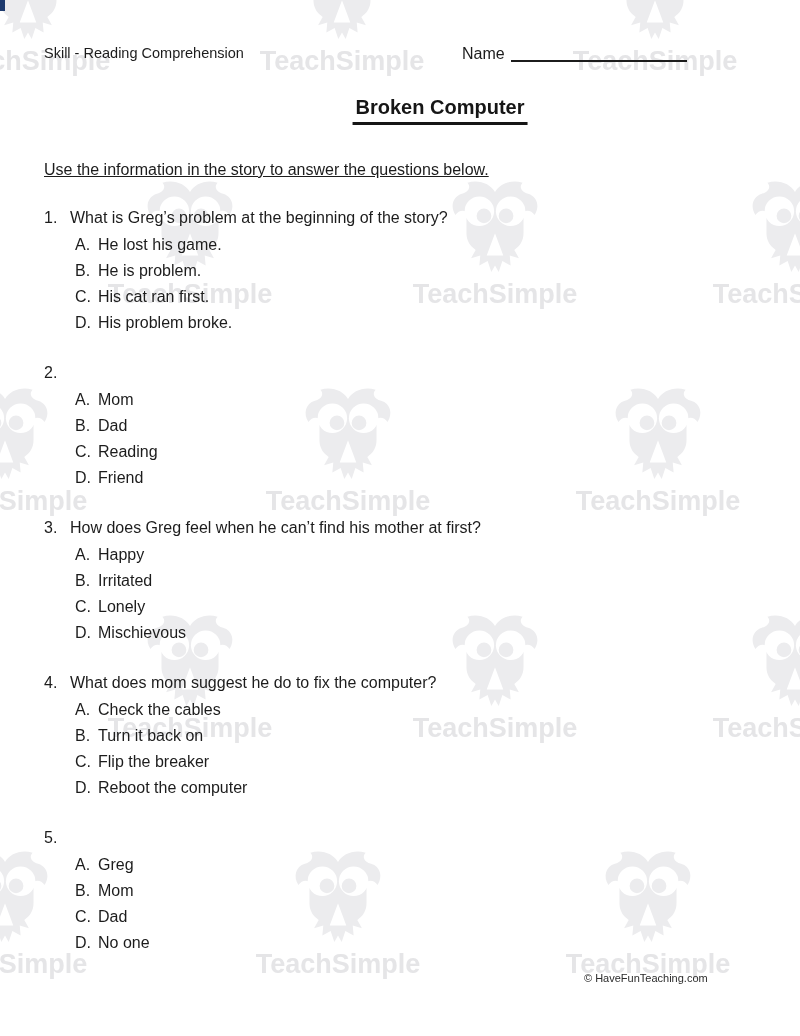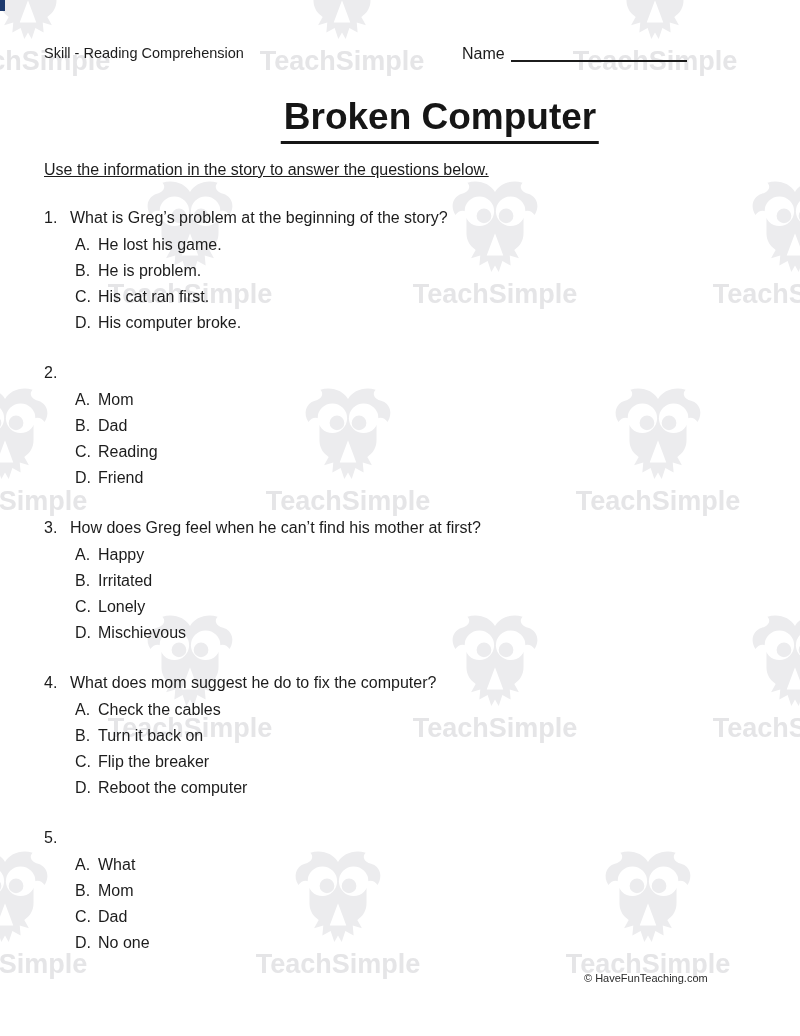--- a/index.html
+++ b/index.html
@@ -31,21 +31,21 @@
     color:var(--wm-text);white-space:nowrap;
   }
   
   .doc{position:absolute;inset:0;z-index:1;}
   .corner-mark{position:absolute;left:0;top:0;width:5px;height:11px;background:#1e3a6e;}
   .skill-label{position:absolute;left:44px;top:45px;font-size:14.5px;}
   .name-label{position:absolute;left:462px;top:45px;font-size:16px;}
   .name-line{position:absolute;left:511px;top:60px;width:176px;height:2px;background:#1c1c1c;}
   .doc-title{
     position:absolute;left:440px;top:96px;transform:translateX(-50%);
-    font-size:37px;font-weight:700;white-space:nowrap;
+    font-size:20px;font-weight:700;white-space:nowrap;
     border-bottom:3px solid #161616;padding:0 3px 3px 3px;color:#161616;
   }
   .intro{position:absolute;left:44px;top:161px;font-size:16px;text-decoration:underline;}
   .questions{position:absolute;left:44px;top:209px;width:720px;}
   .question{margin-bottom:24px;}
   .q-stem-row{display:flex;height:27px;font-size:16px;align-items:flex-start;}
   .q-num{width:26px;flex:none;}
   .q-stem{white-space:nowrap;}
   .opt-row{display:flex;height:26px;padding-left:31px;font-size:16px;align-items:flex-start;}
   .opt-letter{width:23px;flex:none;}
@@ -189,21 +189,21 @@
       <div class="opt-row">
         <span class="opt-letter">B.</span>
         <span class="opt-text">He is problem.</span>
       </div>
       <div class="opt-row">
         <span class="opt-letter">C.</span>
         <span class="opt-text">His cat ran first.</span>
       </div>
       <div class="opt-row">
         <span class="opt-letter">D.</span>
-        <span class="opt-text">His computer broke.</span>
+        <span class="opt-text">His problem broke.</span>
       </div>
     </div>
 
     <div class="question">
       <div class="q-stem-row">
         <span class="q-num">2.</span>
       </div>
       <div class="opt-row">
         <span class="opt-letter">A.</span>
         <span class="opt-text">Mom</span>
@@ -267,21 +267,21 @@
         <span class="opt-text">Reboot the computer</span>
       </div>
     </div>
 
     <div class="question">
       <div class="q-stem-row">
         <span class="q-num">5.</span>
       </div>
       <div class="opt-row">
         <span class="opt-letter">A.</span>
-        <span class="opt-text">What</span>
+        <span class="opt-text">Greg</span>
       </div>
       <div class="opt-row">
         <span class="opt-letter">B.</span>
         <span class="opt-text">Mom</span>
       </div>
       <div class="opt-row">
         <span class="opt-letter">C.</span>
         <span class="opt-text">Dad</span>
       </div>
       <div class="opt-row">

